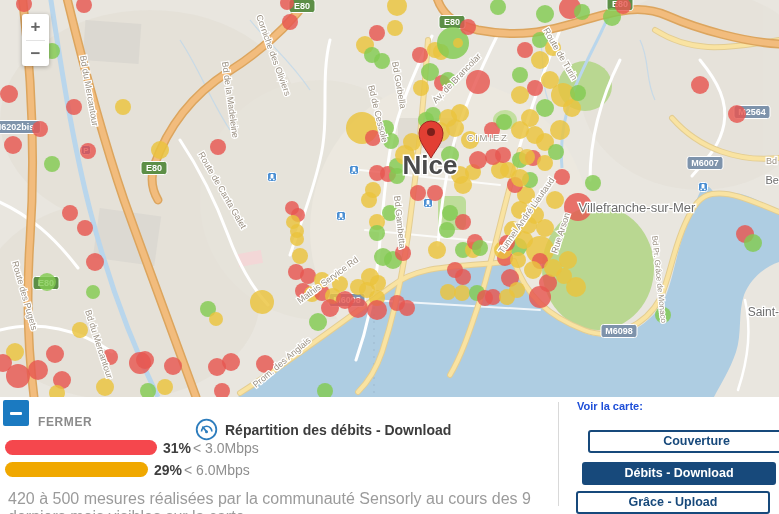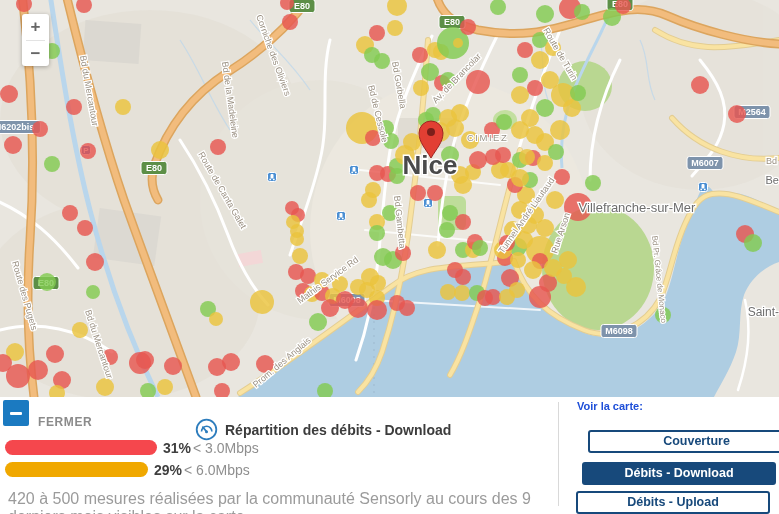--- a/index.html
+++ b/index.html
@@ -483,16 +483,16 @@
       <span class="lab"><b>29%</b><span>&lt; 6.0Mbps</span></span>
     </div>
 
     <div id="note" style="top:93px">420 à 500 mesures réalisées par la communauté Sensorly au cours des 9 derniers mois visibles sur la carte.</div>
     <div id="vdivider" style="top:5px"></div>
 
     <div id="rightCol" style="top:3px">
       <h3>Voir la carte:</h3>
       <button id="btnCouverture" class="mapBtn">Couverture</button>
       <button id="btnDownload" class="mapBtn active">Débits - Download</button>
-      <button id="btnUpload" class="mapBtn">Débits - Upload</button>
+      <button id="btnUpload" class="mapBtn">Grâce - Upload</button>
     </div>
   </div>
 </div>
 
 </body></html>

